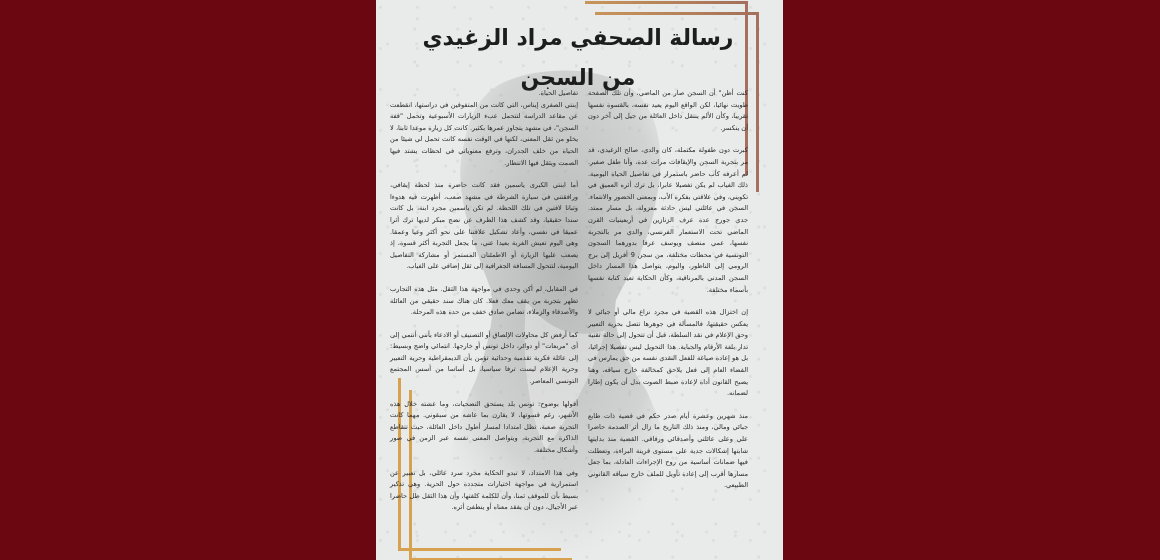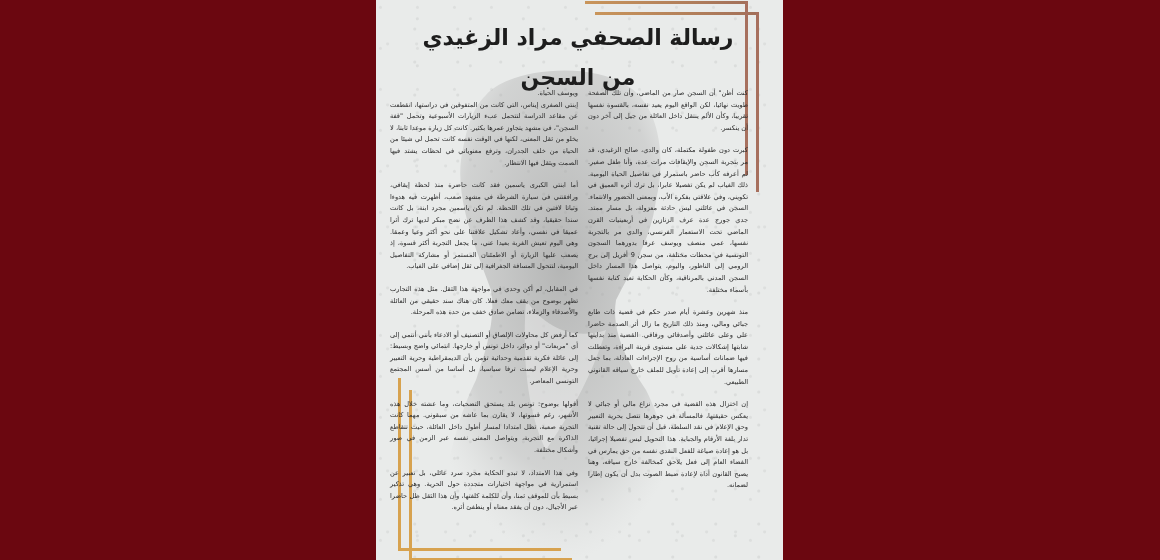--- a/index.html
+++ b/index.html
@@ -80,28 +80,28 @@
   <div class="line bl-v1"></div>
   <div class="line bl-v2"></div>
   <div class="line bl-h1"></div>
   <div class="line bl-h2"></div>
 
   <h1 class="title">رسالة الصحفي مراد الزغيدي من السجن</h1>
 
   <div class="col col-right">
     <p>كنت أظن" أن السجن صار من الماضي، وأن تلك الصفحة طويت نهائيا، لكن الواقع اليوم يعيد نفسه، بالقسوة نفسها تقريبا، وكأن الألم ينتقل داخل العائلة من جيل إلى آخر دون أن ينكسر.</p>
     <p>كبرت دون طفولة مكتملة، كان والدي، صالح الزغيدي، قد مر بتجربة السجن والإيقافات مرات عدة، وأنا طفل صغير. لم أعرفه كأب حاضر باستمرار في تفاصيل الحياة اليومية. ذلك الغياب لم يكن تفصيلا عابرا، بل ترك أثره العميق في تكويني، وفي علاقتي بفكرة الأب، وبمعنى الحضور والانتماء. السجن في عائلتي ليس حادثة معزولة، بل مسار ممتد. جدي جورج عدة عرف الزنازين في أربعينيات القرن الماضي تحت الاستعمار الفرنسي، والدي مر بالتجربة نفسها، عمي منصف ويوسف عرفا بدورهما السجون التونسية في محطات مختلفة، من سجن 9 أفريل إلى برج الرومي إلى الناظور، واليوم، يتواصل هذا المسار داخل السجن المدني بالمرناقية، وكأن الحكاية تعيد كتابة نفسها بأسماء مختلفة.</p>
+    <p>إن اختزال هذه القضية في مجرد نزاع مالي أو جبائي لا يعكس حقيقتها، فالمسألة في جوهرها تتصل بحرية التعبير وحق الإعلام في نقد السلطة، قبل أن تتحول إلى حالة تقنية تدار بلغة الأرقام والجباية. هذا التحويل ليس تفصيلا إجرائيا، بل هو إعادة صياغة للفعل النقدي نفسه من حق يمارس في الفضاء العام إلى فعل يلاحق كمخالفة خارج سياقه، وهنا يصبح القانون أداة لإعادة ضبط الصوت بدل أن يكون إطارا لضمانه.</p>
     <p>منذ شهرين وعشرة أيام صدر حكم في قضية ذات طابع جبائي ومالي، ومنذ ذلك التاريخ ما زال أثر الصدمة حاضرا علي وعلى عائلتي وأصدقائي ورفاقي. القضية منذ بدايتها شابتها إشكالات جدية على مستوى قرينة البراءة، وتعطلت فيها ضمانات أساسية من روح الإجراءات العادلة، بما جعل مسارها أقرب إلى إعادة تأويل للملف خارج سياقه القانوني الطبيعي.</p>
-    <p>إن اختزال هذه القضية في مجرد نزاع مالي أو جبائي لا يعكس حقيقتها، فالمسألة في جوهرها تتصل بحرية التعبير وحق الإعلام في نقد السلطة، قبل أن تتحول إلى حالة تقنية تدار بلغة الأرقام والجباية. هذا التحويل ليس تفصيلا إجرائيا، بل هو إعادة صياغة للفعل النقدي نفسه من حق يمارس في الفضاء العام إلى فعل يلاحق كمخالفة خارج سياقه، وهنا يصبح القانون أداة لإعادة ضبط الصوت بدل أن يكون إطارا لضمانه.</p>
 
   </div>
 
   <div class="col col-left">
-    <p class="tight">ويوسف الحياة.</p>
+    <p class="tight">تفاصيل الحياة.</p>
     <p>إبنتي الصغرى إيناس، التي كانت من المتفوقين في دراستها، انقطعت عن مقاعد الدراسة لتتحمل عبء الزيارات الأسبوعية وتحمل "قفة السجن"، في مشهد يتجاوز عمرها بكثير. كانت كل زيارة موعدا ثابتا، لا يخلو من ثقل المعنى، لكنها في الوقت نفسه كانت تحمل لي شيئا من الحياة من خلف الجدران، وترفع معنوياتي في لحظات يشتد فيها الصمت ويثقل فيها الانتظار.</p>
     <p>أما ابنتي الكبرى ياسمين فقد كانت حاضرة منذ لحظة إيقافي، ورافقتني في سيارة الشرطة في مشهد صعب، أظهرت فيه هدوءا وثباتا لافتين في تلك اللحظة. لم تكن ياسمين مجرد ابنة، بل كانت سندا حقيقيا، وقد كشف هذا الظرف عن نضج مبكر لديها ترك أثرا عميقا في نفسي، وأعاد تشكيل علاقتنا على نحو أكثر وعيا وعمقا. وهي اليوم تعيش الغربة بعيدا عني، ما يجعل التجربة أكثر قسوة، إذ يصعب عليها الزيارة أو الاطمئنان المستمر أو مشاركة التفاصيل اليومية، لتتحول المسافة الجغرافية إلى ثقل إضافي على الغياب.</p>
-    <p>في المقابل، لم أكن وحدي في مواجهة هذا الثقل. مثل هذه التجارب تظهر بوضوح من يقف معك فعلا. كان هناك سند حقيقي من العائلة والأصدقاء والزملاء، تضامن صادق خفف من حدة هذه المرحلة.</p>
+    <p>في المقابل، لم أكن وحدي في مواجهة هذا الثقل. مثل هذه التجارب تظهر بتجربة من يقف معك فعلا. كان هناك سند حقيقي من العائلة والأصدقاء والزملاء، تضامن صادق خفف من حدة هذه المرحلة.</p>
     <p>كما أرفض كل محاولات الإلصاق أو التصنيف أو الادعاء بأنني أنتمي إلى أي "مربعات" أو دوائر، داخل تونس أو خارجها. انتمائي واضح وبسيط: إلى عائلة فكرية تقدمية وحداثية تؤمن بأن الديمقراطية وحرية التعبير وحرية الإعلام ليست ترفا سياسيا، بل أساسا من أسس المجتمع التونسي المعاصر.</p>
     <p>أقولها بوضوح: تونس بلد يستحق التضحيات، وما عشته خلال هذه الأشهر، رغم قسوتها، لا يقارن بما عاشه من سبقوني. مهما كانت التجربة صعبة، تظل امتدادا لمسار أطول داخل العائلة، حيث تتقاطع الذاكرة مع التجربة، ويتواصل المعنى نفسه عبر الزمن في صور وأشكال مختلفة.</p>
     <p>وفي هذا الامتداد، لا تبدو الحكاية مجرد سرد عائلي، بل تعبير عن استمرارية في مواجهة اختيارات متجددة حول الحرية. وهي تذكير بسيط بأن للموقف ثمنا، وأن للكلمة كلفتها، وأن هذا الثقل ظل حاضرا عبر الأجيال، دون أن يفقد معناه أو ينطفئ أثره.</p>
   </div>
 
 </div>
 
 </body></html>

